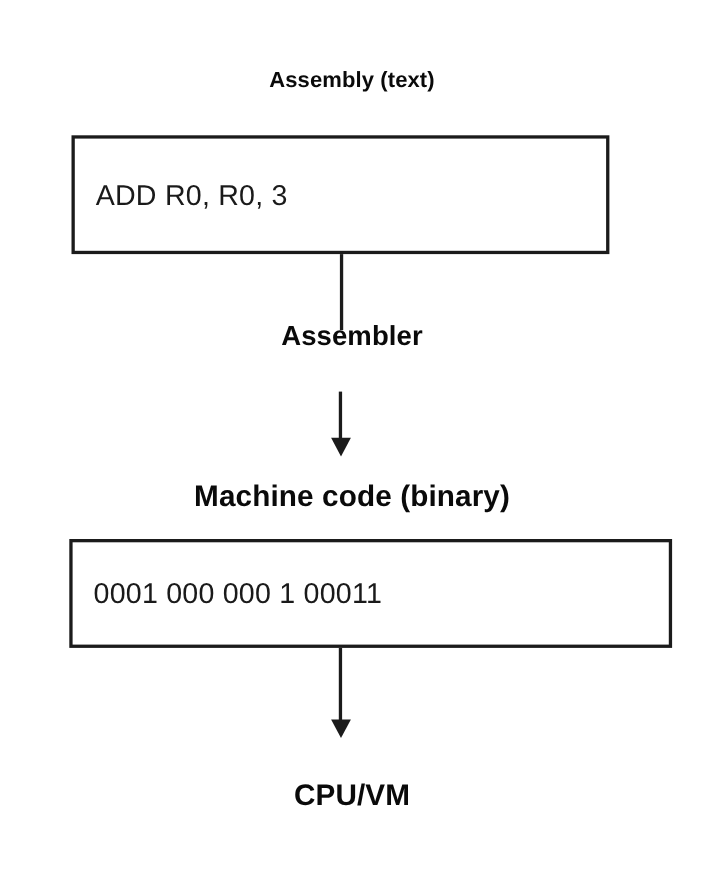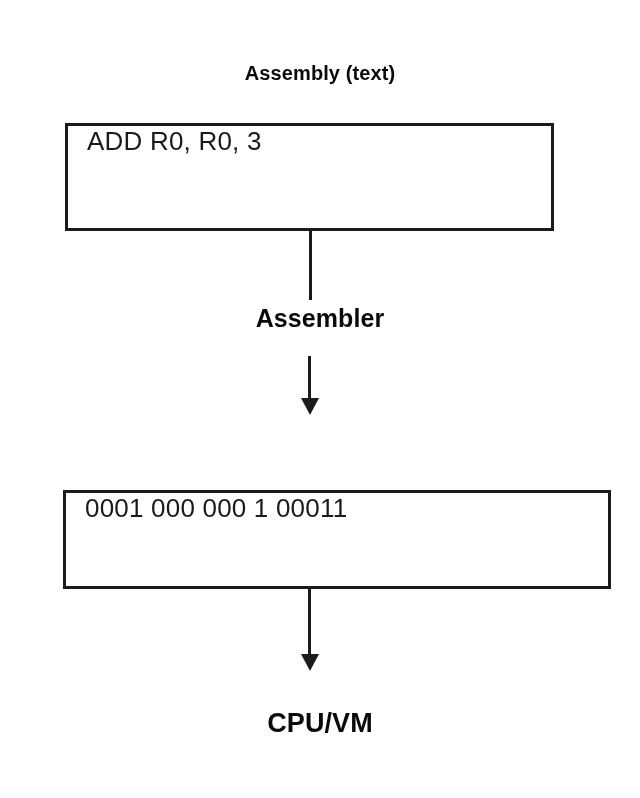--- a/index.html
+++ b/index.html
@@ -27,31 +27,32 @@
     position: absolute;
     left: 0;
     width: 640px;
     text-align: center;
     font-weight: bold;
     color: #0a0a0a;
     letter-spacing: 0.1px;
     white-space: nowrap;
   }
   .heading-assembly      { top: 62px;  font-size: 20px; }
-  .heading-assembler     { top: 304px; font-size: 25px; }
+  .heading-assembler     { top: 292px; font-size: 25px; }
   .heading-machine-code  { top: 436px; font-size: 27px; }
   .heading-cpu-vm        { top: 688px; font-size: 27px; margin-top: 20px; }
 
   
   .code-box {
     position: absolute;
     box-sizing: border-box;
     background: #ffffff;
     border: 3px solid #1b1b1b;
     display: flex;
+    align-items: center;
   }
   .code-box-assembly {
     left: 65px;
     top: 123px;
     width: 489px;
     height: 108px;
   }
   .code-box-machine {
     left: 63px;
     top: 490px;
@@ -125,20 +126,21 @@
 
   <div class="connector connector-plain-1"></div>
 
   <div class="heading heading-assembler">Assembler</div>
 
   <div class="arrow arrow-assembler-to-machine">
     <div class="shaft"></div>
     <div class="head"></div>
   </div>
 
+  <div class="heading heading-machine-code">Machine code (binary)</div>
 
   <div class="code-box code-box-machine">
     <span class="code-text">0001 000 000 1 00011</span>
   </div>
 
   <div class="arrow arrow-machine-to-cpu">
     <div class="shaft"></div>
     <div class="head"></div>
   </div>
 

